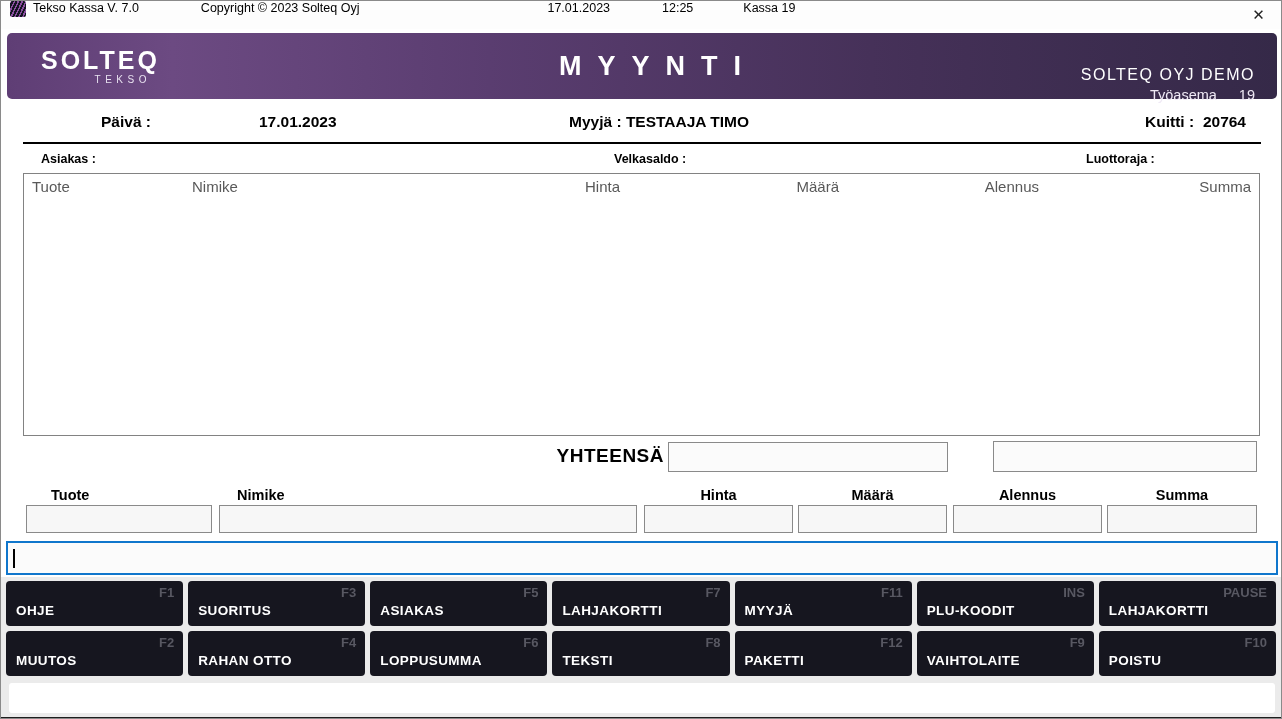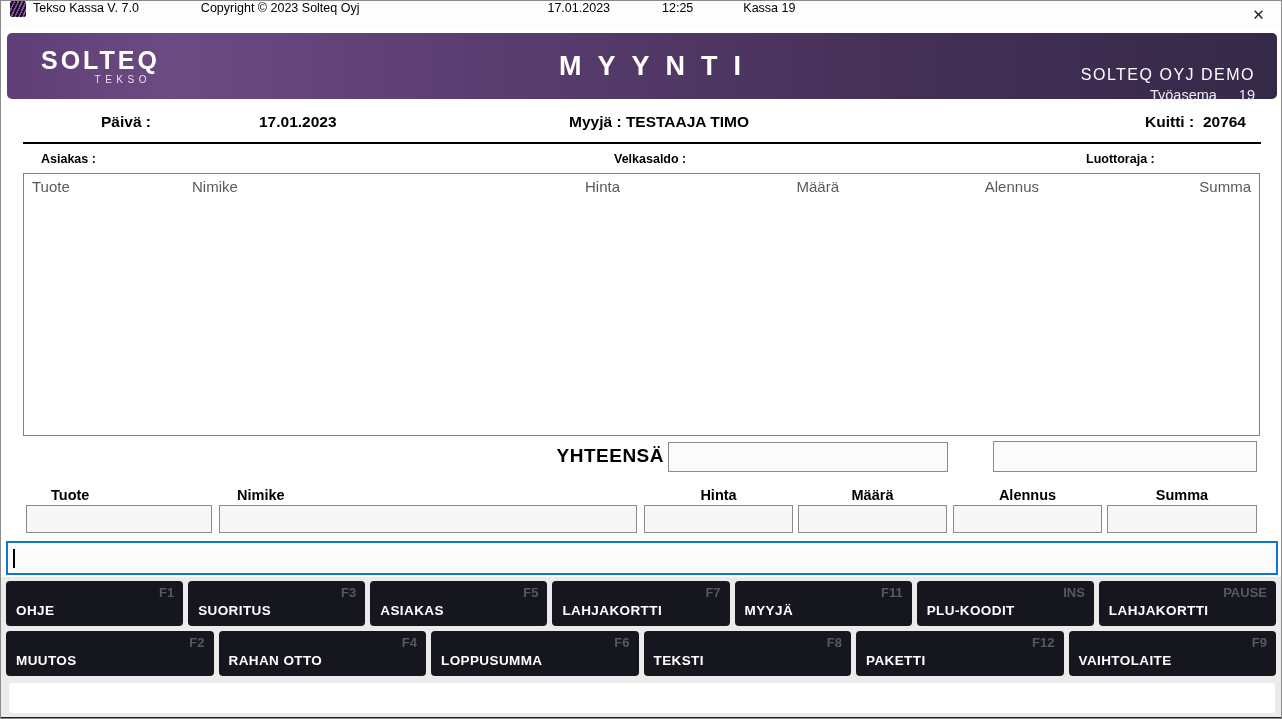--- a/index.html
+++ b/index.html
@@ -255,20 +255,24 @@
         <span class="fkey-label">TEKSTI</span>
       </button>
       <button class="fkey">
         <span class="fkey-key">F12</span>
         <span class="fkey-label">PAKETTI</span>
       </button>
       <button class="fkey">
         <span class="fkey-key">F9</span>
         <span class="fkey-label">VAIHTOLAITE</span>
       </button>
+      <button class="fkey">
+        <span class="fkey-key">F10</span>
+        <span class="fkey-label">POISTU</span>
+      </button>
     </div>
   </div>
 
   <div class="bottom">
     <div class="bottom-bar"></div>
   </div>
 
 </div>
 
 </body></html>

